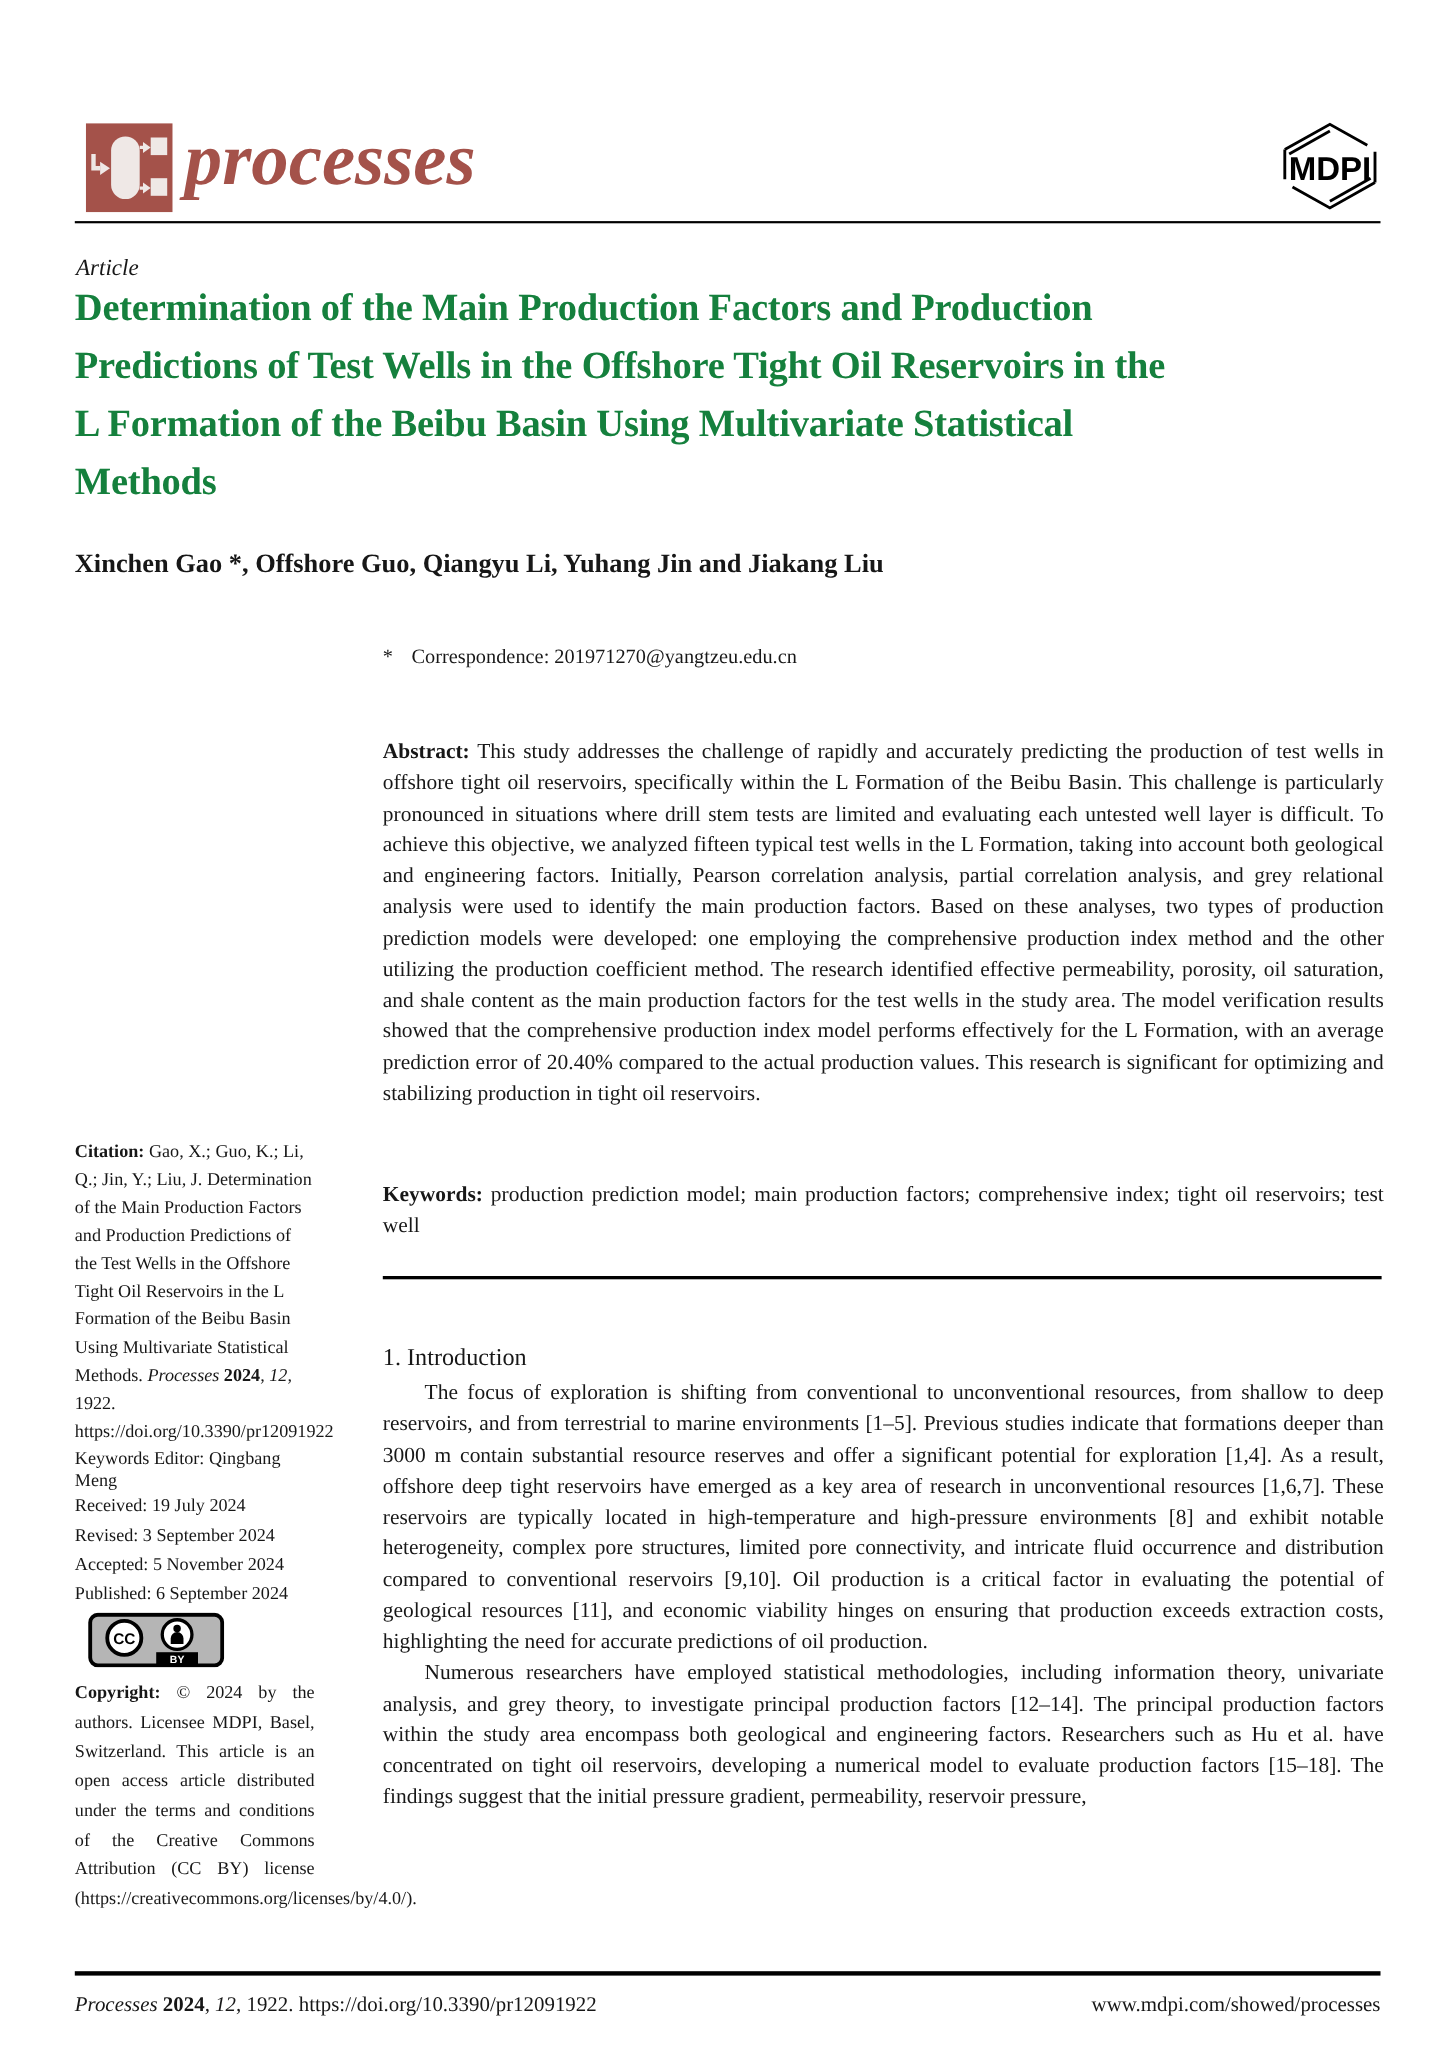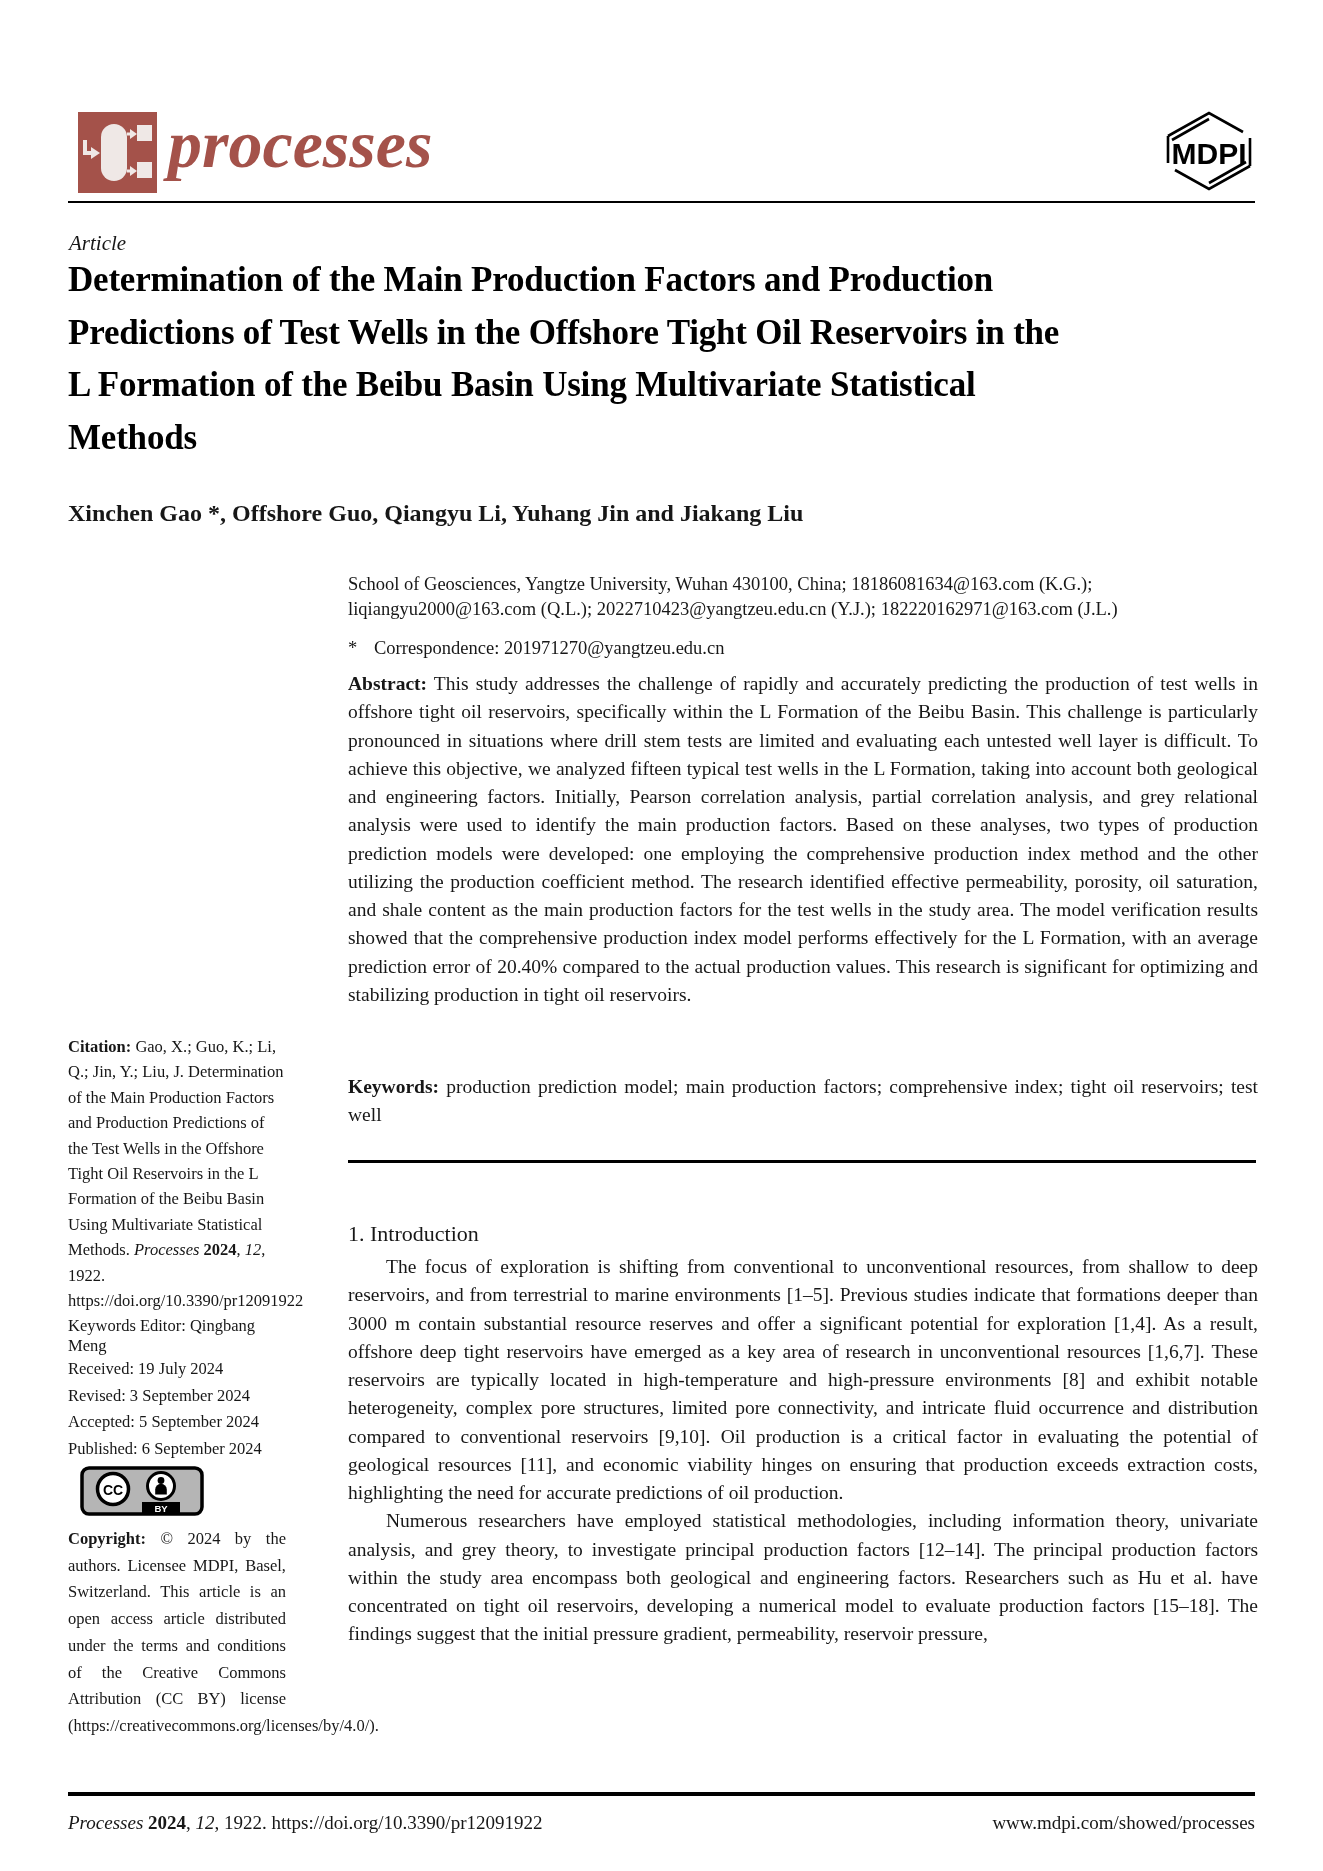--- a/index.html
+++ b/index.html
@@ -16,21 +16,21 @@
   .brand-name {
     position:absolute; left:168px; top:110px; font-size:68px; line-height:1;
     font-style:italic; font-weight:700; color:#A4524A; letter-spacing:0px;
   }
   .mdpi-logo { position:absolute; left:1161px; top:106px; }
   .rule-top { position:absolute; left:68px; top:201px; width:1187px; height:2px; background:#000; }
 
   .article-label { position:absolute; left:69px; top:231px; font-size:21px; font-style:italic; }
   .title {
     position:absolute; left:68px; top:254px; width:1014px;
-    font-size:35px; font-weight:700; line-height:1.5; letter-spacing:-0.2px; color:#000000;
+    font-size:35px; font-weight:700; line-height:1.5; letter-spacing:-0.2px; color:#15803d;
   }
   .authors { position:absolute; left:68px; top:500px; font-size:24px; font-weight:700; }
 
   
   .affiliation { position:absolute; left:348px; top:572px; width:910px; font-size:18.5px; line-height:1.36; }
   .corr-line { margin-top:14px; }
   .corr-star { display:inline-block; width:26px; }
   .abstract { position:absolute; left:348px; top:670px; width:910px; font-size:19.5px; line-height:1.45; text-align:justify; }
   .keywords { position:absolute; left:348px; top:1073px; width:910px; font-size:19.5px; line-height:1.45; text-align:justify; }
   .rule-mid { position:absolute; left:348px; top:1160px; width:908px; height:3px; background:#000; }
@@ -89,21 +89,20 @@
     </svg>
   </div>
 
   <div class="rule-top"></div>
 
   <div class="article-label">Article</div>
   <div class="title">Determination of the Main Production Factors and Production Predictions of Test Wells in the Offshore Tight Oil Reservoirs in the L Formation of the Beibu Basin Using Multivariate Statistical Methods</div>
   <div class="authors">Xinchen Gao *, Offshore Guo, Qiangyu Li, Yuhang Jin and Jiakang Liu</div>
 
   <div class="affiliation">
-    <div class="aff-line">School of Geosciences, Yangtze University, Wuhan 430100, China; 18186081634@163.com (K.G.); liqiangyu2000@163.com (Q.L.); 2022710423@yangtzeu.edu.cn (Y.J.); 182220162971@163.com (J.L.)</div>
     <div class="corr-line">
       <span class="corr-star">*</span><span>Correspondence: 201971270@yangtzeu.edu.cn</span>
     </div>
   </div>
 
   <div class="abstract">
     <span class="b">Abstract:</span><span> This study addresses the challenge of rapidly and accurately predicting the production of test wells in offshore tight oil reservoirs, specifically within the L Formation of the Beibu Basin. This challenge is particularly pronounced in situations where drill stem tests are limited and evaluating each untested well layer is difficult. To achieve this objective, we analyzed fifteen typical test wells in the L Formation, taking into account both geological and engineering factors. Initially, Pearson correlation analysis, partial correlation analysis, and grey relational analysis were used to identify the main production factors. Based on these analyses, two types of production prediction models were developed: one employing the comprehensive production index method and the other utilizing the production coefficient method. The research identified effective permeability, porosity, oil saturation, and shale content as the main production factors for the test wells in the study area. The model verification results showed that the comprehensive production index model performs effectively for the L Formation, with an average prediction error of 20.40% compared to the actual production values. This research is significant for optimizing and stabilizing production in tight oil reservoirs.</span>
   </div>
 
   <div class="keywords">
@@ -120,21 +119,21 @@
 
   <div class="sidebar-citation">
     <span class="b">Citation:</span><span> Gao, X.; Guo, K.; Li, Q.; Jin, Y.; Liu, J. Determination of the Main Production Factors and Production Predictions of the Test Wells in the Offshore Tight Oil Reservoirs in the L Formation of the Beibu Basin Using Multivariate Statistical Methods. </span><span class="i">Processes</span><span class="b"> 2024</span><span>, </span><span class="i">12</span><span>, 1922. https://doi.org/10.3390/pr12091922</span>
   </div>
 
   <div class="sidebar-editor">Keywords Editor: Qingbang Meng</div>
 
   <div class="sidebar-dates">
     <div>Received: 19 July 2024</div>
     <div>Revised: 3 September 2024</div>
-    <div>Accepted: 5 September 2024</div>
+    <div>Accepted: 5 November 2024</div>
     <div>Published: 6 September 2024</div>
   </div>
 
   <div class="cc-badge">
     <svg width="124" height="50" viewBox="0 0 124 50" aria-hidden="true">
       <rect x="2" y="2" width="120" height="46" rx="7" fill="#B5B5B5" stroke="#000" stroke-width="3.5"></rect>
       <circle cx="33" cy="23" r="15.5" fill="#fff" stroke="#000" stroke-width="3.5"></circle>
       <text x="33" y="29" text-anchor="middle" font-family="Liberation Sans, sans-serif" font-weight="700" font-size="14" fill="#000">CC</text>
       <circle cx="81" cy="20" r="13.5" fill="#fff" stroke="#000" stroke-width="3"></circle>
       <circle cx="81" cy="14.5" r="3.4" fill="#000"></circle>

